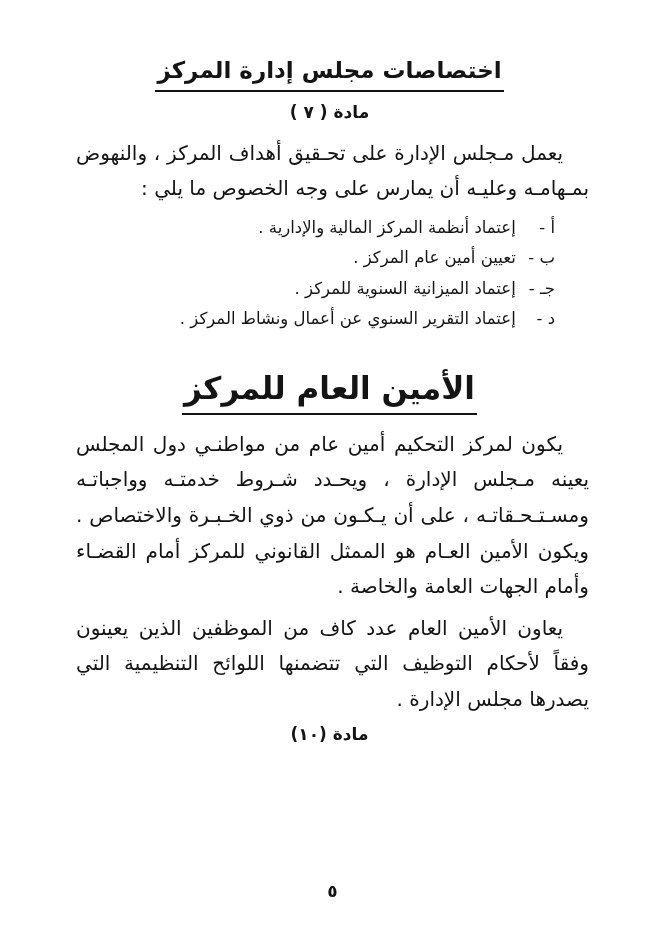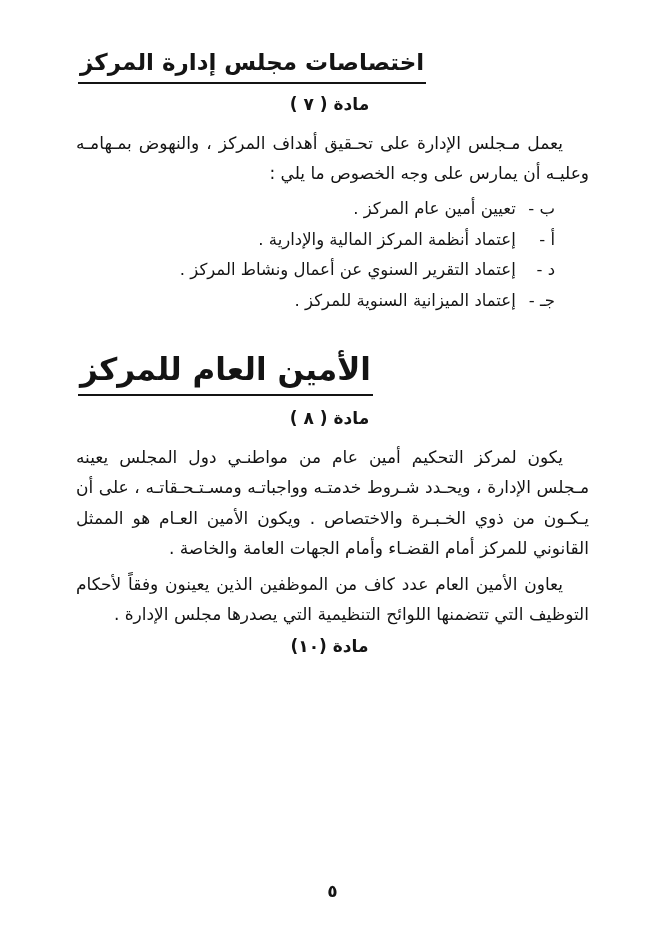--- a/index.html
+++ b/index.html
@@ -17,44 +17,44 @@
     direction: rtl;
   }
   .page {
     box-sizing: border-box;
     width: 665px;
     height: 927px;
     padding: 40px 76px 0 70px;
     position: relative;
   }
   .section-title {
-    text-align: left;
+    text-align: center;
     font-weight: bold;
-    margin: 8px;
+    margin: 16px;
   }
   .section-title .underlined {
     display: inline-block;
     border-bottom: 2.5px solid #141414;
     padding: 0 2px 5px 2px;
     line-height: 1.25;
   }
   .title-1 { font-size: 23px; margin-bottom: 10px; }
   .title-2 { font-size: 31px; margin-top: 34px; margin-bottom: 12px; }
   .title-3 { font-size: 26px; margin-top: 34px; margin-bottom: 12px; }
   .article-heading {
     text-align: center;
     font-weight: bold;
     font-size: 17px;
     margin: 6px 0 14px 0;
   }
   .article-heading.mid {
     margin-top: 26px;
   }
   .para {
-    font-size: 17px;
+    font-size: 20px;
     line-height: 1.78;
     text-align: justify;
     text-indent: 26px;
     margin: 0 0 6px 6px;
   }
   .list {
     margin: 2px 34px 0 0;
   }
   .list-item {
     font-size: 16.5px;
@@ -81,41 +81,40 @@
 <div class="page">
 
   <h1 class="section-title title-1">
     <span class="underlined">اختصاصات مجلس إدارة المركز</span>
   </h1>
   <div class="article-heading">مادة ( ٧ )</div>
   <p class="para">يعمل مـجلس الإدارة على تحـقيق أهداف المركز ، والنهوض بمـهامـه وعليـه أن يمارس على وجه الخصوص ما يلي :</p>
 
   <div class="list">
     <div class="list-item">
+      <span class="marker">أ  -</span>
+      <span>إعتماد أنظمة المركز المالية والإدارية .</span>
+    </div>
+    <div class="list-item">
       <span class="marker">ب -</span>
       <span>تعيين أمين عام المركز .</span>
     </div>
     <div class="list-item">
-      <span class="marker">أ  -</span>
-      <span>إعتماد أنظمة المركز المالية والإدارية .</span>
+      <span class="marker">جـ -</span>
+      <span>إعتماد الميزانية السنوية للمركز .</span>
     </div>
     <div class="list-item">
       <span class="marker">د  -</span>
       <span>إعتماد التقرير السنوي عن أعمال ونشاط المركز .</span>
-    </div>
-    <div class="list-item">
-      <span class="marker">جـ -</span>
-      <span>إعتماد الميزانية السنوية للمركز .</span>
     </div>
   </div>
 
   <h1 class="section-title title-2">
     <span class="underlined">الأمين العام للمركز</span>
   </h1>
-  <div class="article-heading">مادة ( ٨ )</div>
   <p class="para">يكون لمركز التحكيم أمين عام من مواطنـي دول المجلس يعينه مـجلس الإدارة ، ويحـدد شـروط خدمتـه وواجباتـه ومسـتـحـقاتـه ، على أن يـكـون من ذوي الخـبـرة والاختصاص . ويكون الأمين العـام هو الممثل القانوني للمركز أمام القضـاء وأمام الجهات العامة والخاصة .</p>
 
   <p class="para">يعاون الأمين العام عدد كاف من الموظفين الذين يعينون وفقاً لأحكام التوظيف التي تتضمنها اللوائح التنظيمية التي يصدرها مجلس الإدارة .</p>
 
   <div class="article-heading">مادة (١٠)</div>
 
   <div class="page-number">٥</div>
 
 </div>
 

